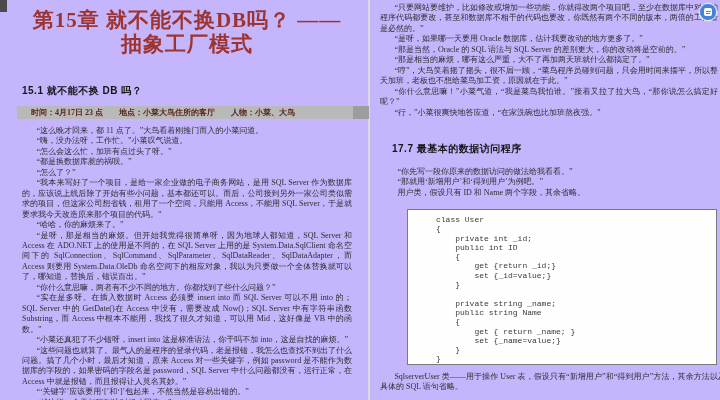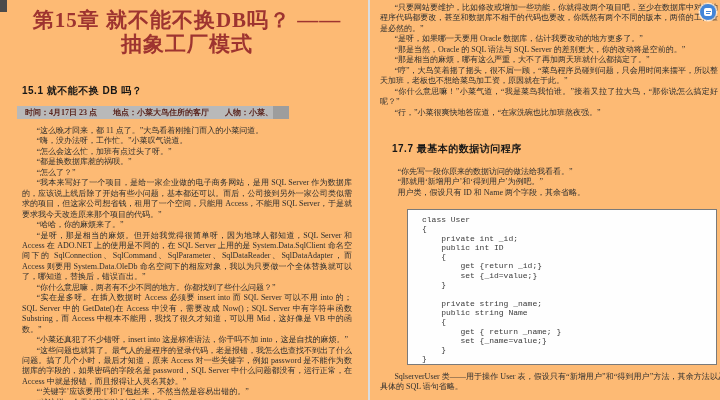--- a/index.html
+++ b/index.html
@@ -1,41 +1,41 @@
 <!DOCTYPE html>
 <html><head>
 <meta charset="utf-8">
 <style>
   html,body{margin:0;padding:0;background:#ffffff;}
-  .screen{position:relative;width:720px;height:400px;background:#fdba74;overflow:hidden;
+  .screen{position:relative;width:720px;height:400px;background:#c4b5fd;overflow:hidden;
           font-family:"Liberation Serif","DejaVu Serif",serif;color:#2e2e2e;}
   .gutter{position:absolute;left:368px;top:0;width:2px;height:400px;background:#d9dcdf;}
   .corner-mark{position:absolute;left:0;top:0;width:7px;height:12px;background:#4b4b4b;}
 
   
   .chapter-title{position:absolute;left:22px;top:8px;width:330px;text-align:center;
     font-weight:bold;font-size:21px;line-height:24px;letter-spacing:1px;}
   .section-heading{position:absolute;font-family:"Liberation Sans","DejaVu Sans",sans-serif;
     font-weight:bold;font-size:10px;color:#161616;letter-spacing:0.5px;}
   .h151{left:22px;top:84px;}
-  .scenebar{position:absolute;left:17px;top:106px;width:272px;height:13px;background:#b9b9b9;
-    display:flex;align-items:center;gap:16px;padding-left:6px;box-sizing:border-box;justify-content:flex-end;}
+  .scenebar{position:absolute;left:17px;top:106px;width:352px;height:13px;background:#b9b9b9;
+    display:flex;align-items:center;gap:16px;padding-left:14px;box-sizing:border-box;}
   .scenebar .cap{position:absolute;right:0;top:0;width:16px;height:13px;background:#9d9d9d;}
   .scenebar span{font-size:8px;font-weight:bold;color:#59241e;white-space:nowrap;}
   .paras{position:absolute;font-size:8px;line-height:10.45px;text-align:justify;}
   .paras p{margin:0;text-indent:1.8em;}
   .paras .b{font-weight:normal;margin-top:32px;}
   .left-paras{left:22px;top:126px;width:330px;}
 
   
   .right-paras-top{left:380px;top:3px;width:338px;}
   .h152{left:392px;top:142px;}
   .right-paras-mid{left:383px;top:167px;width:326px;}
   .codebox{position:absolute;left:407px;top:209px;width:310px;height:156px;background:#fefefe;
-    border:1px solid #7a7a7a;box-sizing:border-box;padding:5px 0 0 14px;
+    border:1px solid #7a7a7a;box-sizing:border-box;padding:5px 0 0 28px;
     font-family:"Liberation Mono","DejaVu Sans Mono",monospace;font-size:8px;line-height:9.3px;
     color:#3a3a3a;white-space:pre;overflow:hidden;}
   .right-para-bottom{left:380px;top:372px;width:346px;}
 
   
   .float-icon{position:absolute;left:700px;top:4px;width:16px;height:16px;border-radius:50%;
     background:#4285d8;box-shadow:0 0 0 1.5px rgba(255,255,255,0.65);}
   .float-icon .glyph{position:absolute;left:4px;top:4px;width:8px;height:8px;background:#ffffff;
     border-radius:2px;background-image:linear-gradient(#4285d8,#4285d8),linear-gradient(#4285d8,#4285d8);
     background-size:5px 1px,4px 1px;background-position:1.5px 2.5px,2px 4.5px;background-repeat:no-repeat;}

